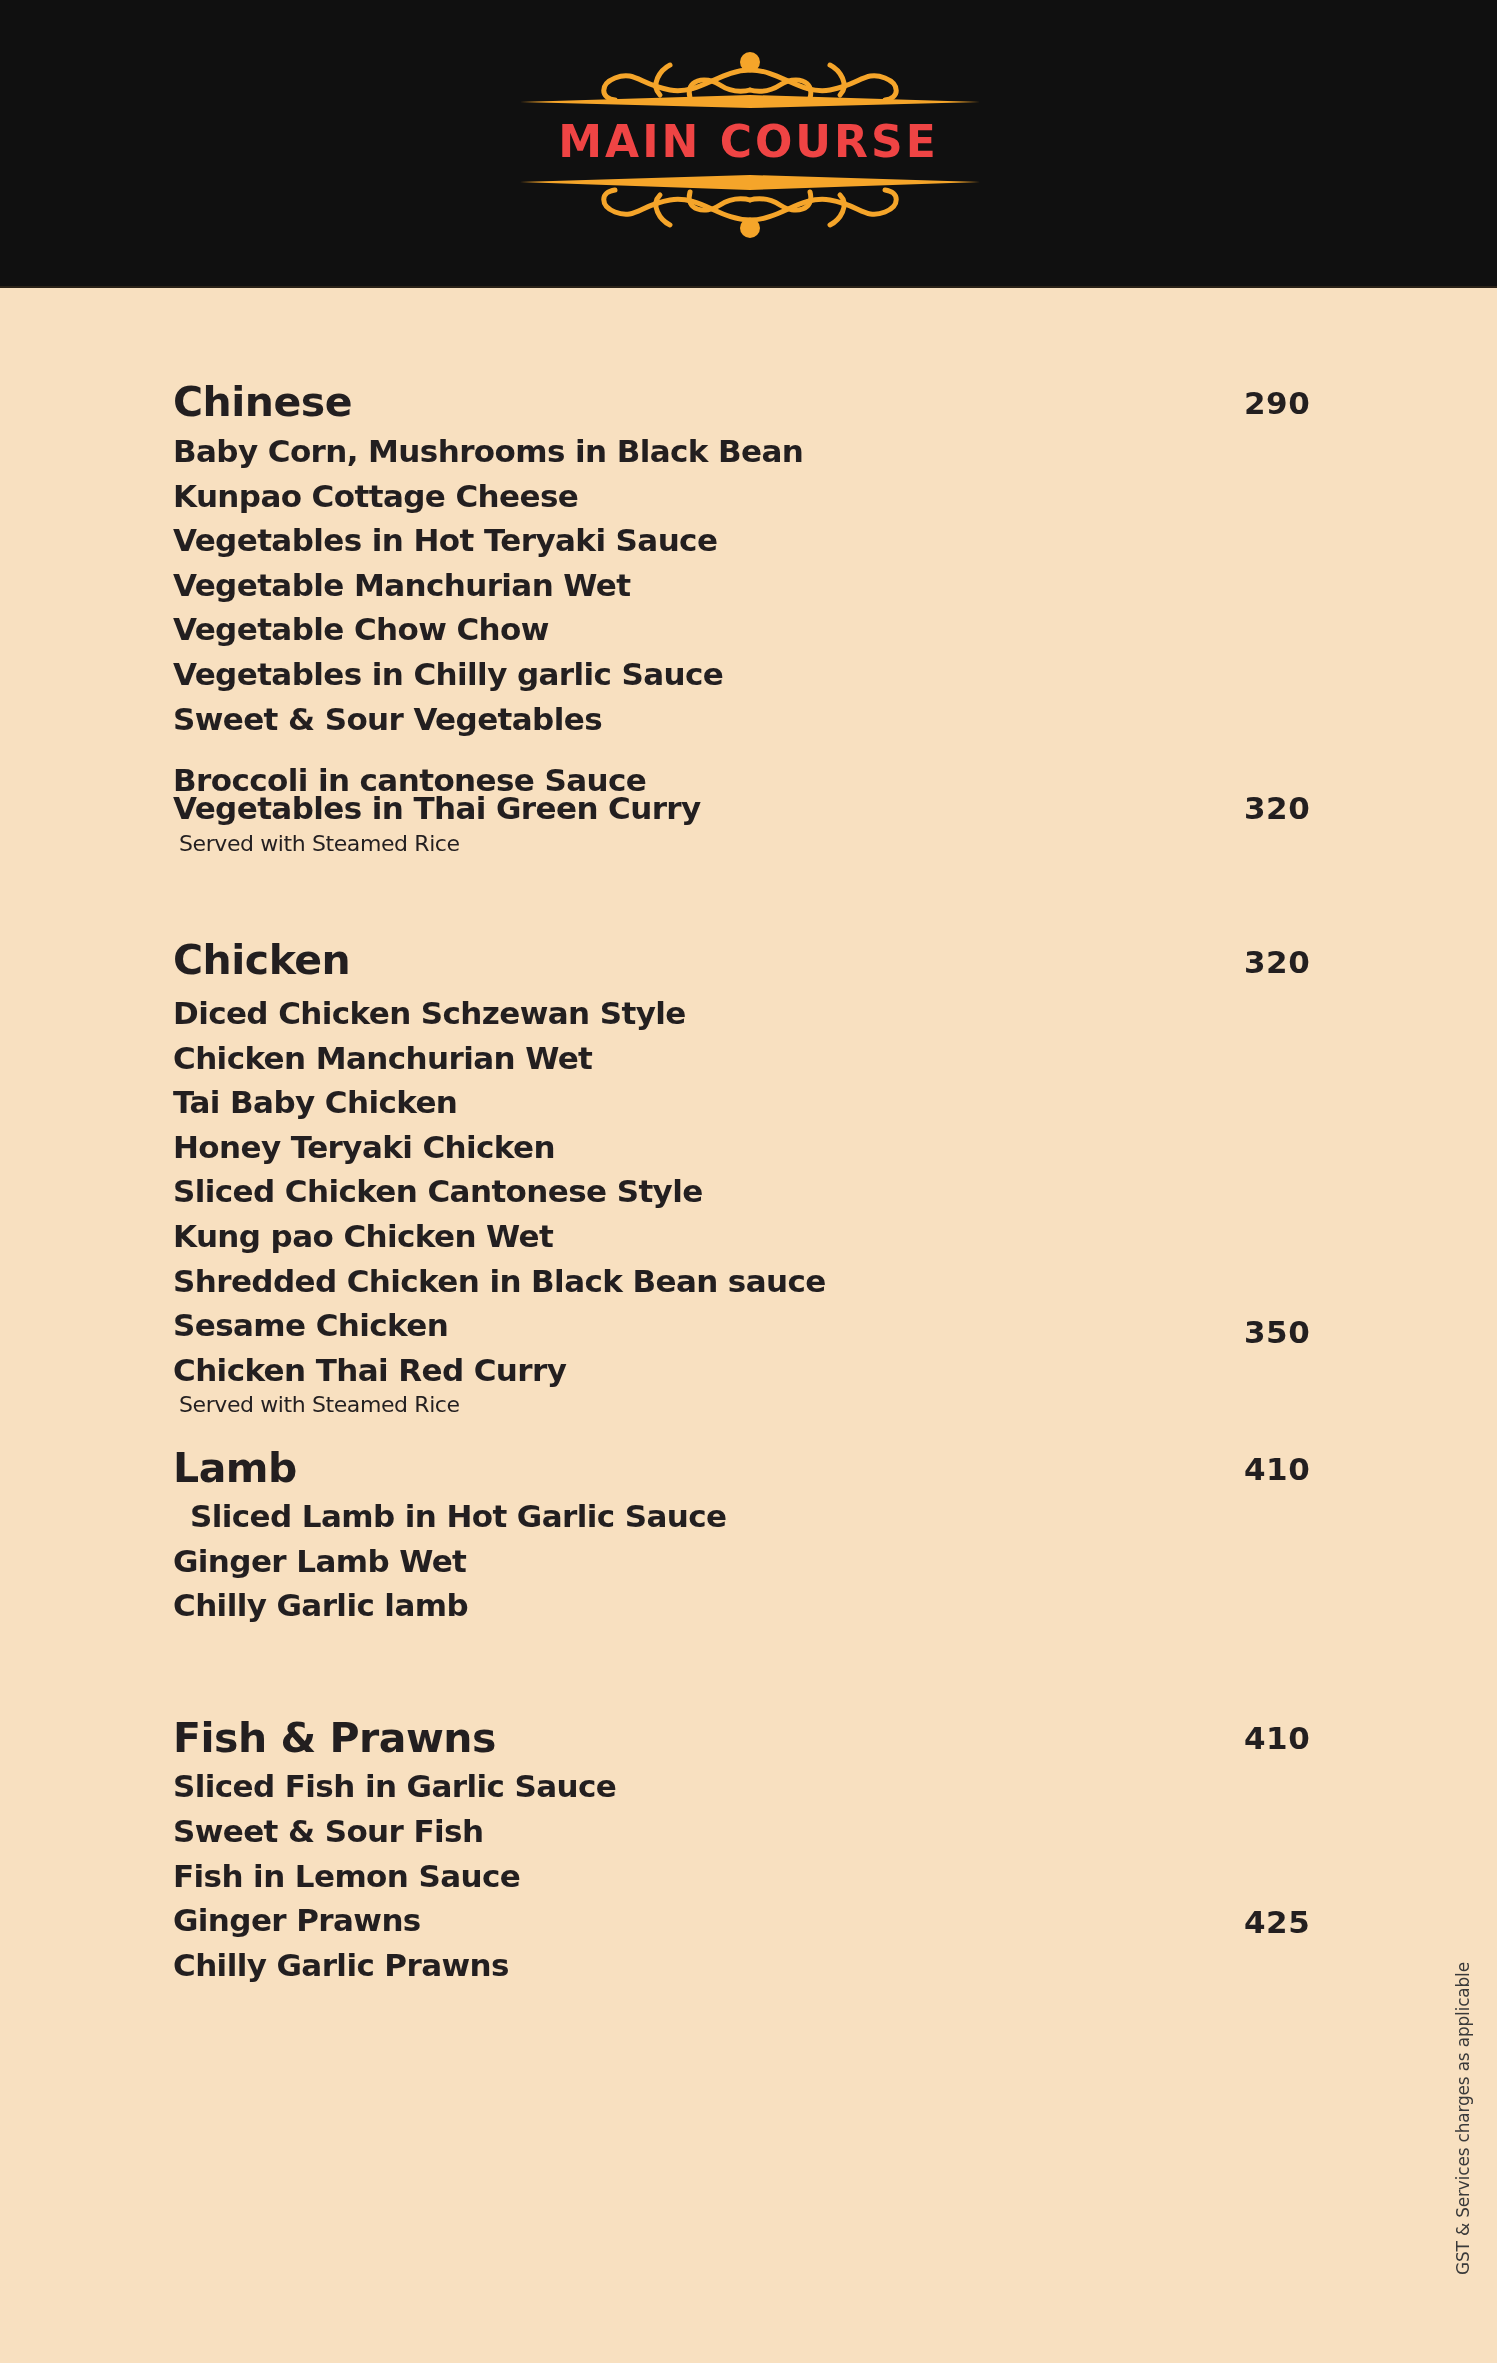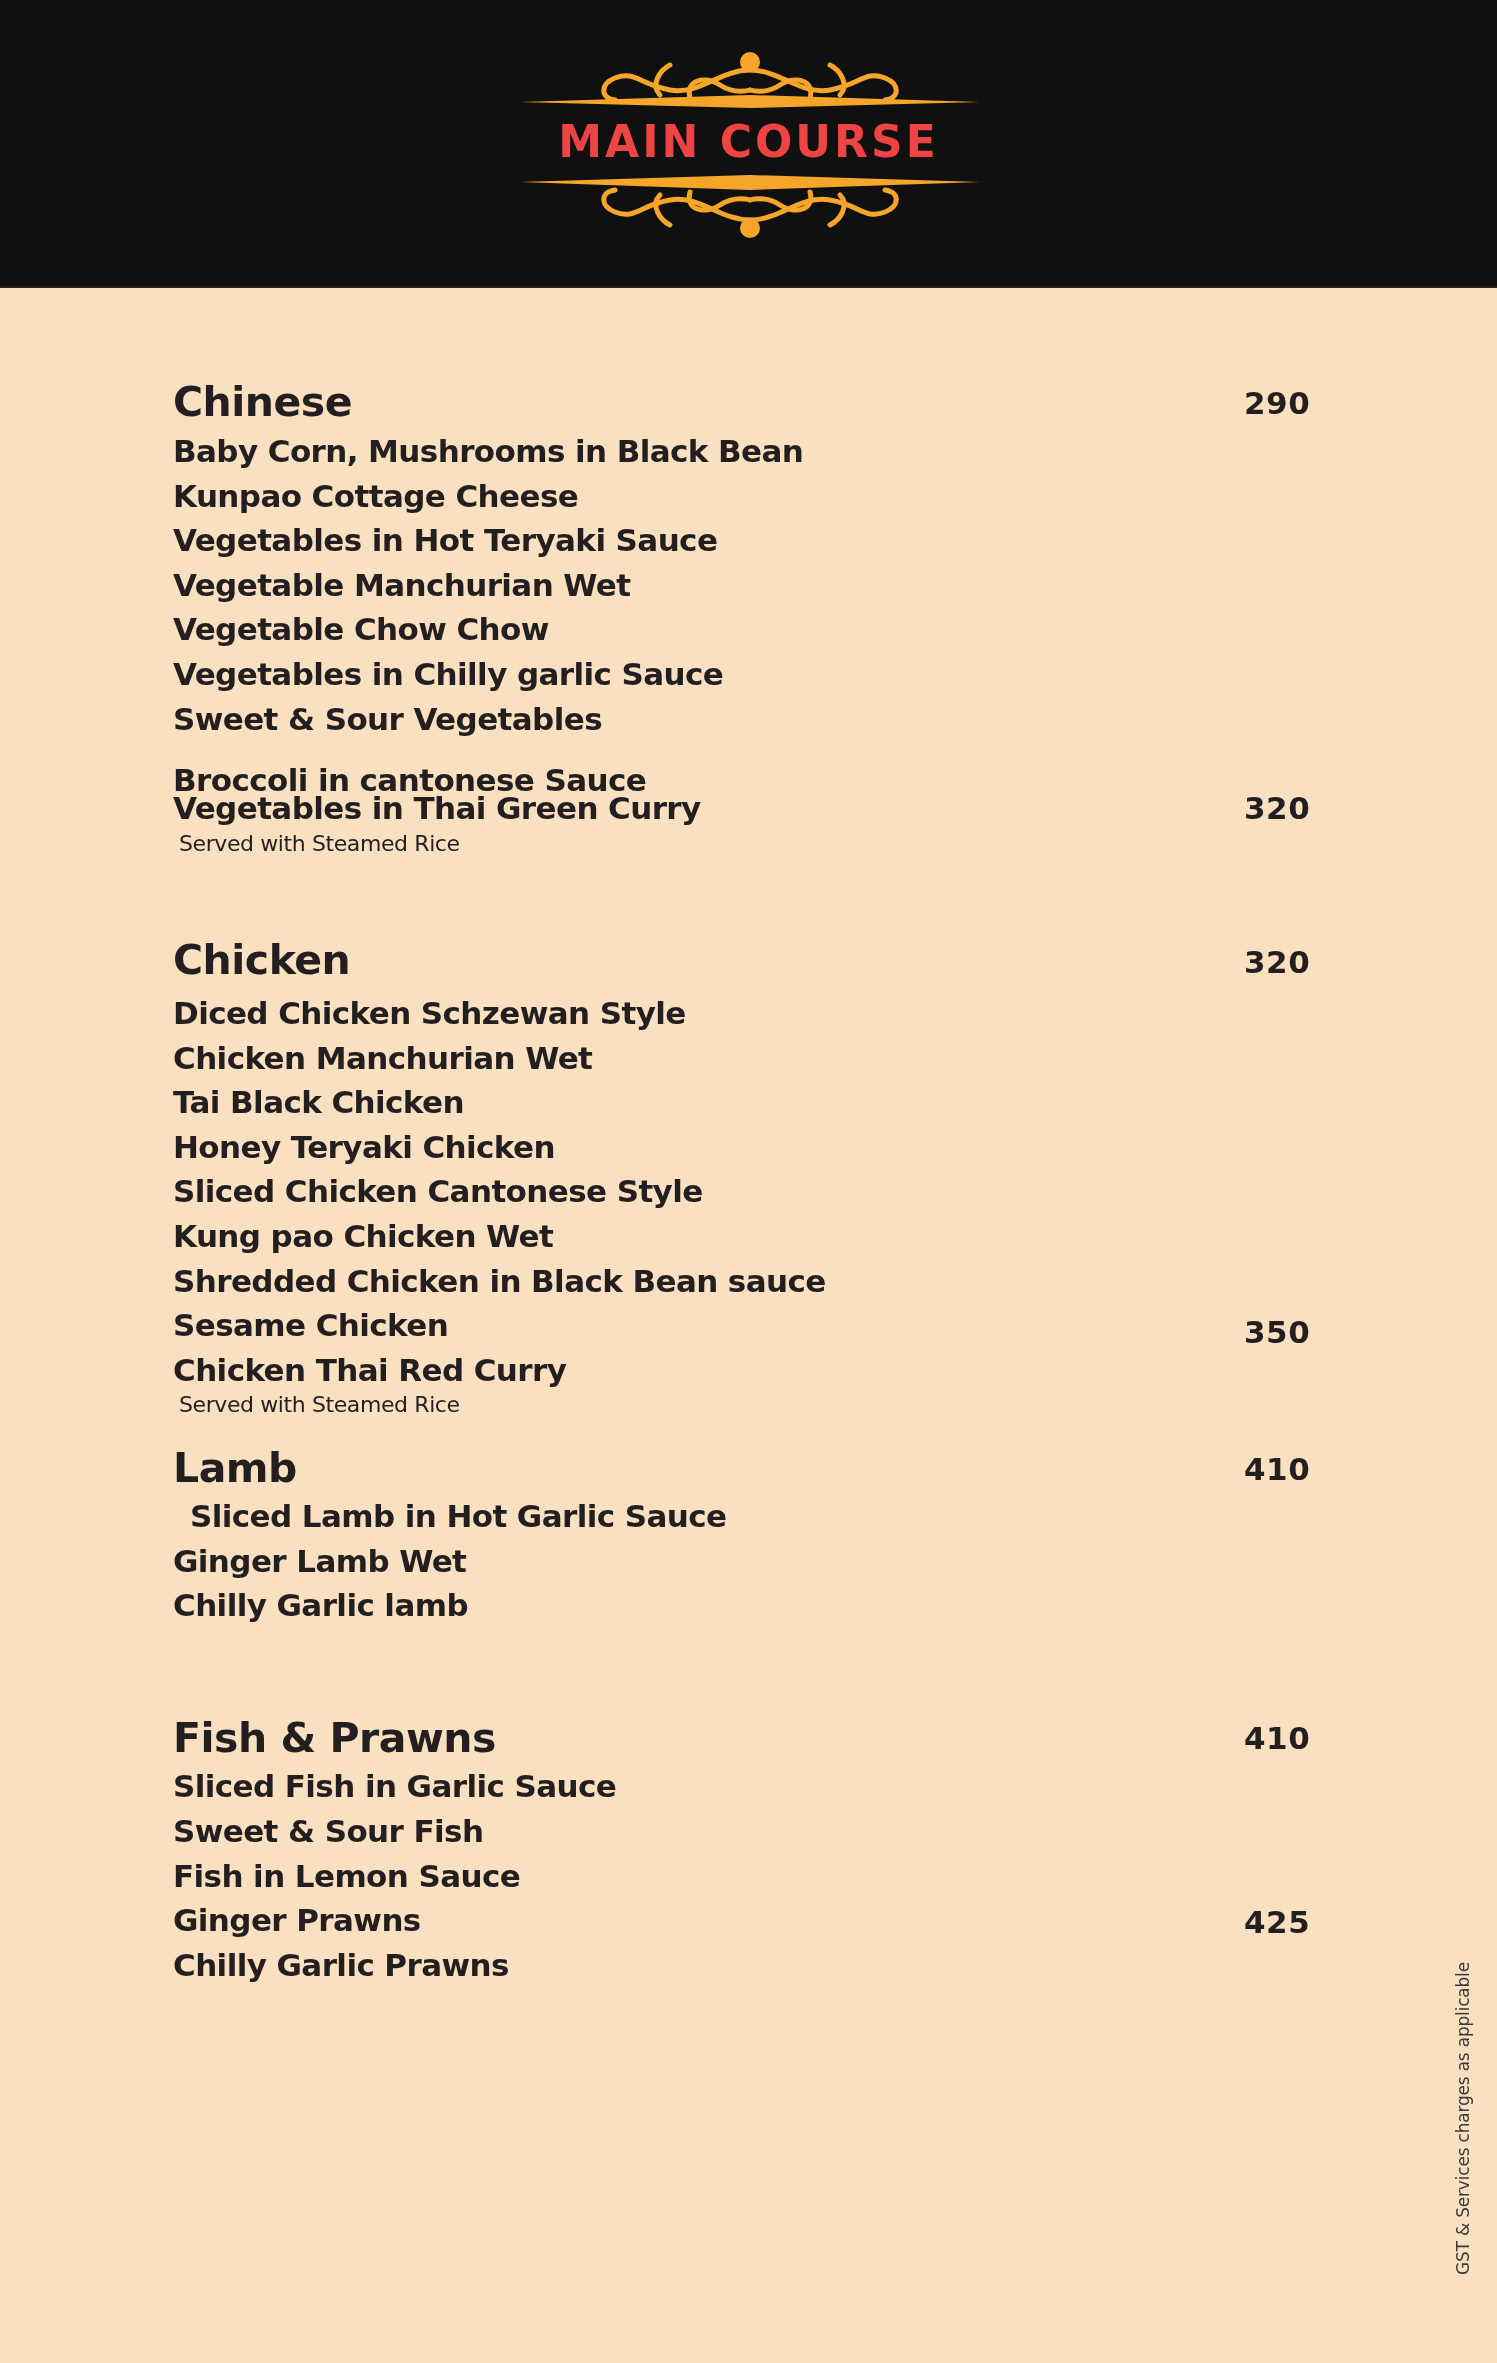--- a/index.html
+++ b/index.html
@@ -91,21 +91,21 @@
     <div class="item" style="top:788px;">Vegetables in Thai Green Curry</div>
     <div class="price" style="top:788px;">320</div>
     <div class="note" style="top:830px;">Served with Steamed Rice</div>
   </div>
 
   <div>
     <div class="heading" style="top:936px;">Chicken</div>
     <div class="price" style="top:942px;">320</div>
     <div class="item" style="top:993px;">Diced Chicken Schzewan Style</div>
     <div class="item" style="top:1038px;">Chicken Manchurian Wet</div>
-    <div class="item" style="top:1082px;">Tai Black Chicken</div>
+    <div class="item" style="top:1082px;">Tai Baby Chicken</div>
     <div class="item" style="top:1127px;">Honey Teryaki Chicken</div>
     <div class="item" style="top:1171px;">Sliced Chicken Cantonese Style</div>
     <div class="item" style="top:1216px;">Kung pao Chicken Wet</div>
     <div class="item" style="top:1261px;">Shredded Chicken in Black Bean sauce</div>
     <div class="item" style="top:1305px;">Sesame Chicken</div>
     <div class="price" style="top:1312px;">350</div>
     <div class="item" style="top:1350px;">Chicken Thai Red Curry</div>
     <div class="note" style="top:1391px;">Served with Steamed Rice</div>
   </div>
 

